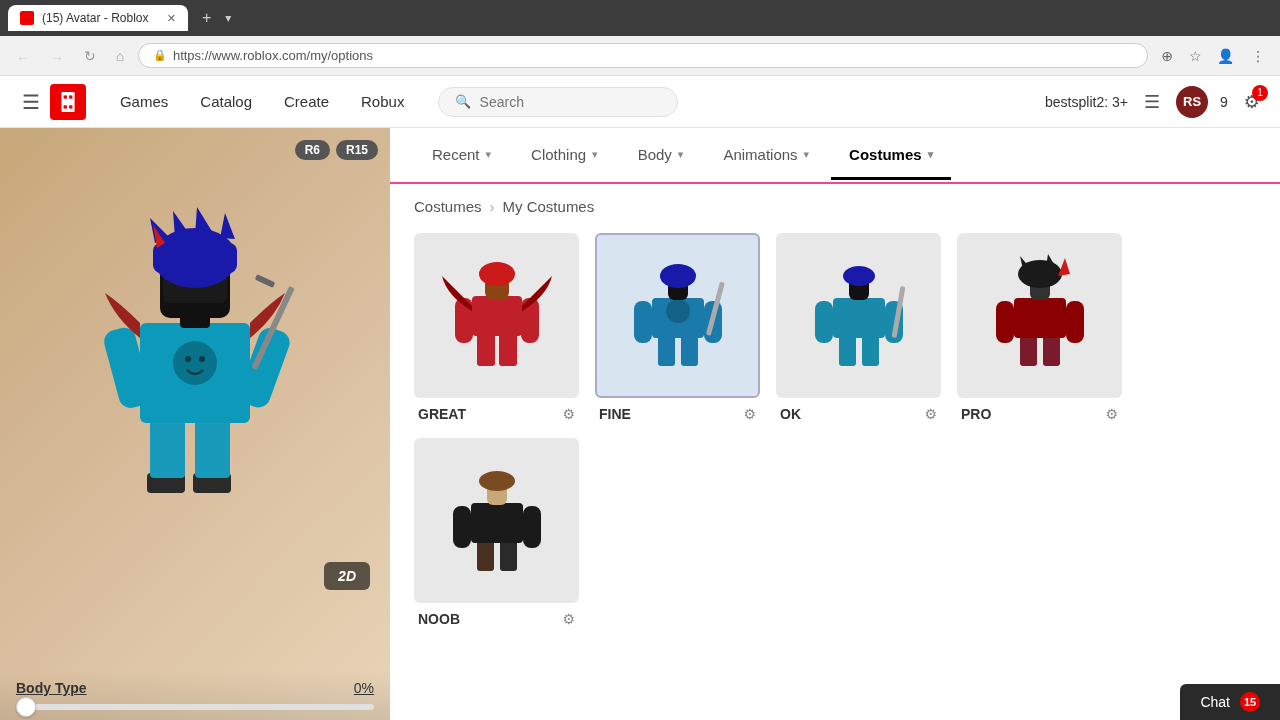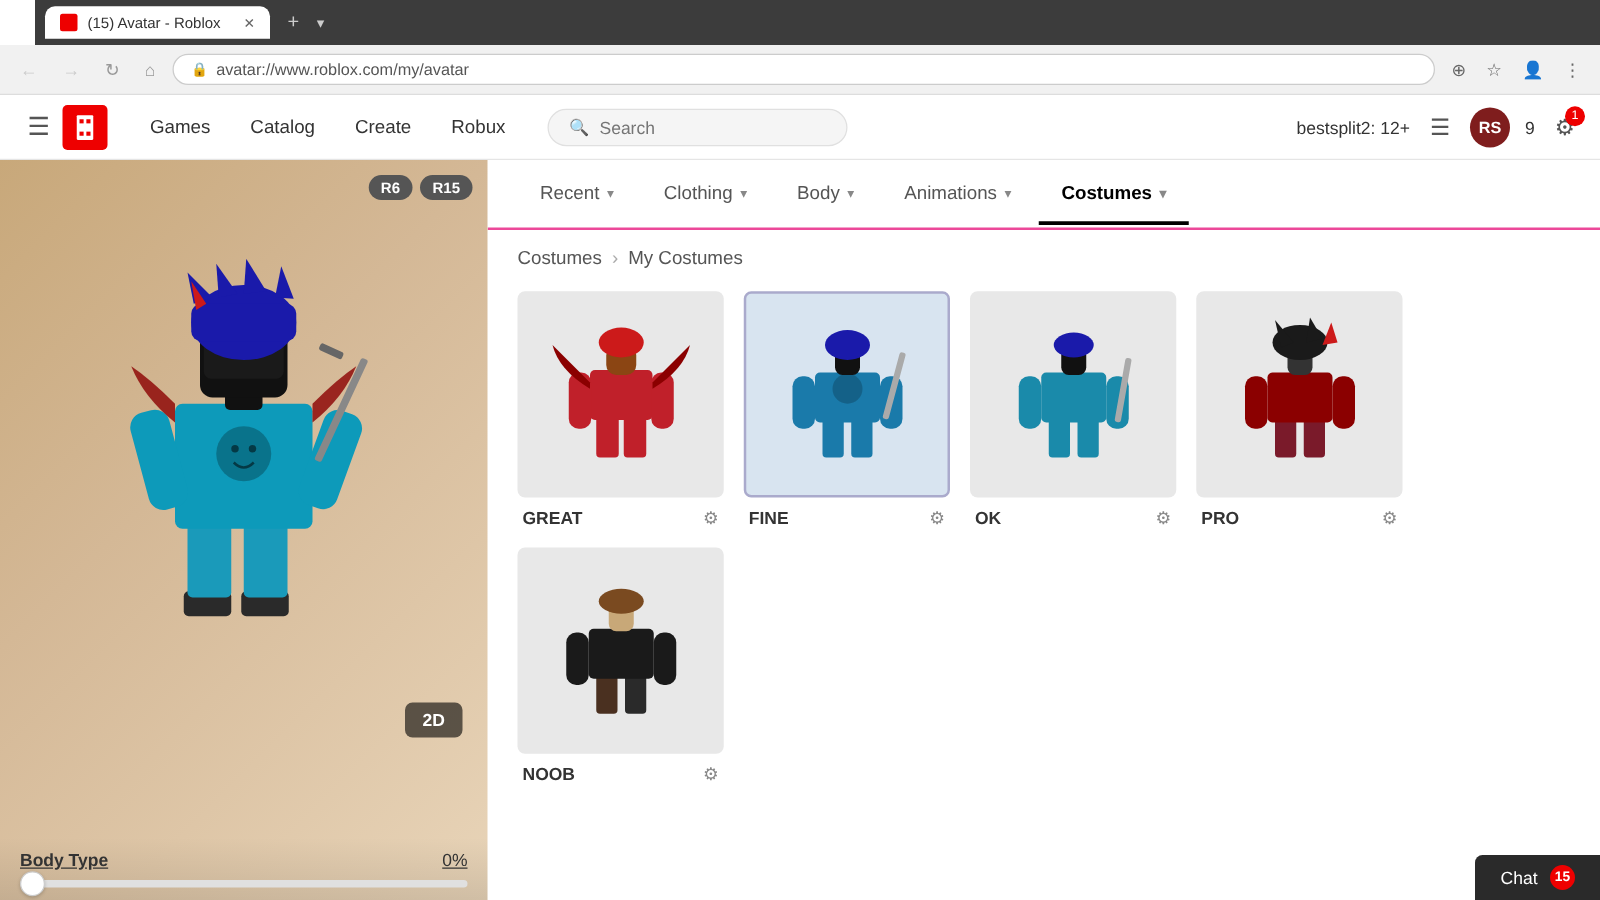--- a/index.html
+++ b/index.html
@@ -1,19 +1,19 @@
 <!DOCTYPE html>
 <html><head>
   <meta charset="utf-8">
   <style>
     * { margin: 0; padding: 0; box-sizing: border-box; }
     body { font-family: 'Segoe UI', Arial, sans-serif; background: #fff; width: 1280px; height: 720px; overflow: hidden; }
 
     
-    .browser-chrome { background: #3c3c3c; height: 36px; display: flex; align-items: center; padding: 0 8px; gap: 8px; margin-left: 28px; }
+    .browser-chrome { background: #3c3c3c; height: 36px; display: flex; align-items: center; padding: 0 8px; gap: 8px; }
     .browser-tab { background: #fff; border-radius: 8px 8px 0 0; padding: 6px 12px; display: flex; align-items: center; gap: 8px; font-size: 12px; color: #333; min-width: 180px; }
     .tab-favicon { width: 14px; height: 14px; background: #e00; border-radius: 2px; flex-shrink: 0; }
     .tab-close { margin-left: auto; cursor: pointer; color: #666; font-size: 11px; }
     .new-tab-btn { color: #ccc; font-size: 16px; cursor: pointer; padding: 0 6px; }
     .tab-list-btn { color: #ccc; font-size: 12px; cursor: pointer; }
 
     .browser-nav { background: #f1f1f1; height: 40px; display: flex; align-items: center; padding: 0 10px; gap: 8px; border-bottom: 1px solid #ddd; }
     .nav-btn { background: none; border: none; color: #999; font-size: 14px; cursor: pointer; padding: 4px 6px; border-radius: 3px; }
     .nav-btn.disabled { color: #ccc; cursor: default; }
     .address-bar { flex: 1; background: #fff; border: 1px solid #ccc; border-radius: 20px; padding: 4px 14px; font-size: 13px; color: #333; display: flex; align-items: center; gap: 6px; }
@@ -50,21 +50,21 @@
 
     .avatar-bottom { position: absolute; bottom: 0; width: 100%; padding: 10px 16px; background: linear-gradient(transparent, rgba(0,0,0,0.1)); }
     .body-type-section { color: #333; }
     .body-type-header { display: flex; justify-content: space-between; margin-bottom: 8px; text-decoration: underline; }
     .body-type-label { font-size: 14px; font-weight: 600; }
     .body-type-pct { font-size: 14px; }
     .body-type-slider { width: 100%; height: 6px; background: #e0e0e0; border-radius: 3px; position: relative; }
     .slider-thumb { width: 20px; height: 20px; background: #fff; border: 1px solid #ccc; border-radius: 50%; position: absolute; top: -7px; left: 0; box-shadow: 0 1px 3px rgba(0,0,0,0.2); }
     .scaling-note { margin-top: 10px; font-size: 13px; color: #555; }
 
-    .btn-2d { position: absolute; bottom: 130px; right: 12px; background: rgba(0,0,0,0.6); color: #fff; border: none; border-radius: 6px; padding: 6px 14px; font-size: 14px; font-weight: bold; cursor: pointer; }
+    .btn-2d { position: absolute; bottom: 130px; right: 12px; background: rgba(0,0,0,0.6); color: #fff; border: none; border-radius: 6px; padding: 6px 14px; font-size: 14px; font-weight: bold; cursor: pointer; font-style: italic; }
 
     
     .right-panel { flex: 1; display: flex; flex-direction: column; background: #fff; overflow: hidden; }
     .tabs-bar { display: flex; align-items: center; padding: 0 24px; border-bottom: 2px solid #ec4899; gap: 4px; height: 56px; }
     .tab-item { padding: 14px 18px; font-size: 15px; color: #555; cursor: pointer; border-bottom: 3px solid transparent; margin-bottom: -2px; display: flex; align-items: center; gap: 6px; }
     .tab-item.active { color: #000; border-bottom-color: #000; font-weight: 600; }
     .tab-chevron { font-size: 11px; color: #888; }
 
     .breadcrumb-row { display: flex; align-items: center; justify-content: space-between; padding: 14px 24px 10px; }
     .breadcrumb { display: flex; align-items: center; gap: 8px; font-size: 15px; color: #555; }
@@ -98,21 +98,21 @@
   <span class="tab-list-btn">▾</span>
 </div>
 
 <div class="browser-nav">
   <button class="nav-btn disabled">←</button>
   <button class="nav-btn disabled">→</button>
   <button class="nav-btn">↻</button>
   <button class="nav-btn">⌂</button>
   <div class="address-bar">
     <span class="address-lock">🔒</span>
-    <span>avatar://www.roblox.com/my/avatar</span>
+    <span>https://www.roblox.com/my/options</span>
   </div>
   <div class="nav-icons">
     <button class="nav-icon-btn">⊕</button>
     <button class="nav-icon-btn">☆</button>
     <button class="nav-icon-btn">👤</button>
     <button class="nav-icon-btn">⋮</button>
   </div>
 </div>
 
 <div class="roblox-nav">
@@ -130,21 +130,21 @@
     <span class="nav-link">Games</span>
     <span class="nav-link">Catalog</span>
     <span class="nav-link">Create</span>
     <span class="nav-link">Robux</span>
   </div>
   <div class="search-bar">
     <span class="search-icon">🔍</span>
     <input type="text" placeholder="Search" style="">
   </div>
   <div class="nav-right">
-    <span class="username">bestsplit2: 12+</span>
+    <span class="username">bestsplit2: 3+</span>
     <button class="nav-right-btn" style="position:relative;">
       ☰
     </button>
     <div class="rs-btn">RS</div>
     <span class="robux-count">9</span>
     <button class="nav-right-btn" style="position:relative;">
       ⚙
       <span class="badge">1</span>
     </button>
   </div>

